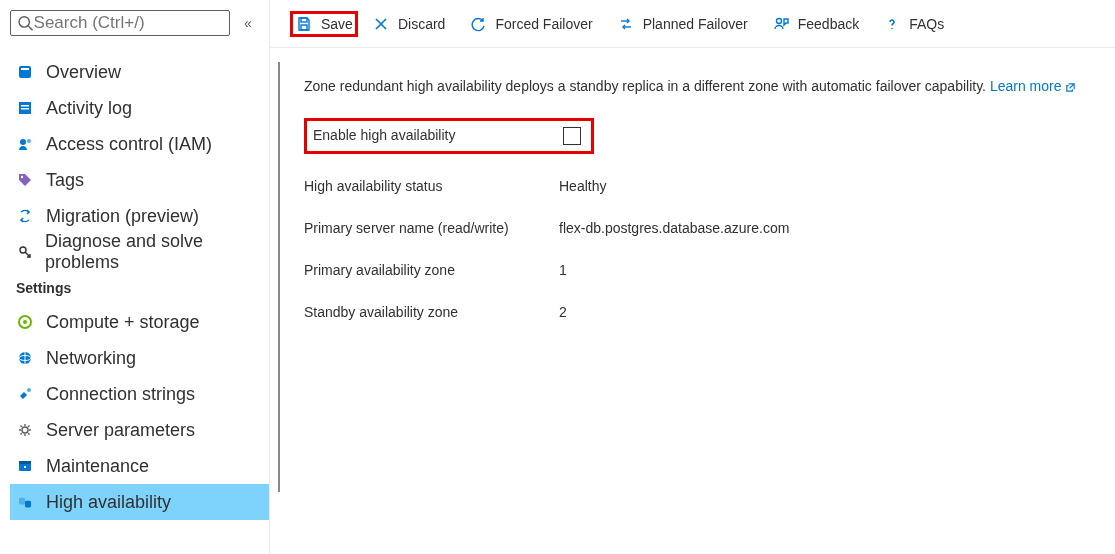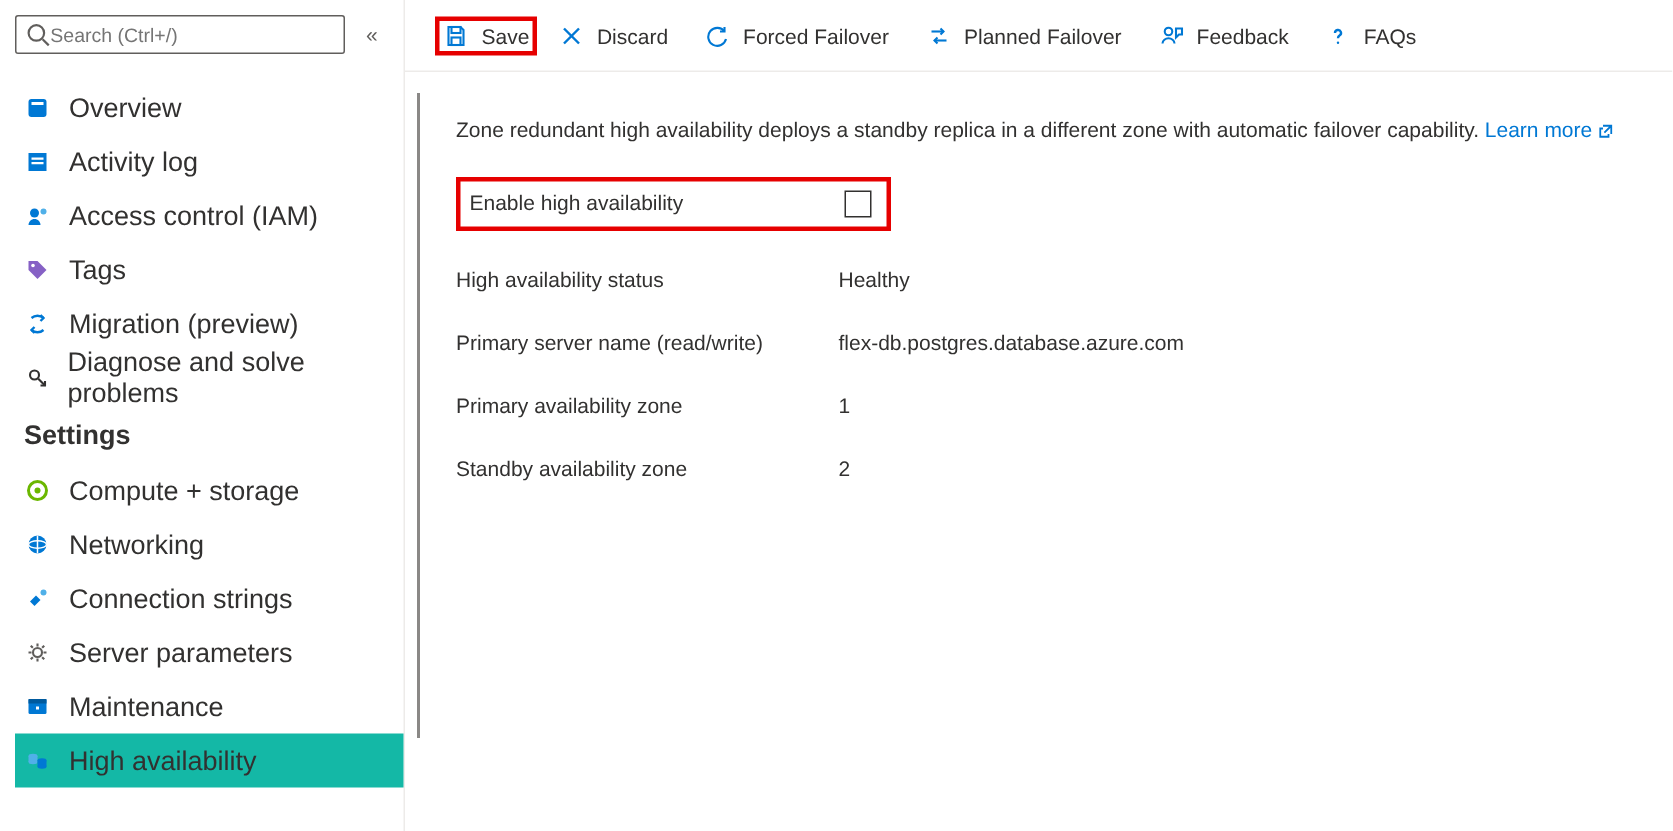--- a/index.html
+++ b/index.html
@@ -34,53 +34,53 @@
       border: 1px solid #605e5c;
       height: 26px;
       padding: 0 6px;
       width: 220px;
       border-radius: 2px;
       color: #605e5c;
     }
     .search-box input {
       border: none;
       outline: none;
-      font-size: 13px;
+      font-size: 17px;
       color: #605e5c;
       width: 100%;
     }
     .collapse-btn {
       margin-left: 14px;
       color: #605e5c;
       cursor: pointer;
       font-size: 14px;
     }
     .nav-item {
       display: flex;
       align-items: center;
       height: 36px;
       padding-left: 6px;
       cursor: pointer;
       gap: 12px;
       font-size: 18px;
       color: #323130;
     }
     .nav-item.selected {
-      background: #14b8a6;
+      background: #7dd3fc;
     }
     .nav-icon {
       width: 18px;
       height: 18px;
       display: inline-flex;
       align-items: center;
       justify-content: center;
     }
     .section-header {
       font-weight: 600;
-      font-size: 18px;
+      font-size: 14px;
       padding: 10px 0 8px 6px;
       color: #323130;
     }
     
     .main {
       flex: 1;
       display: flex;
       flex-direction: column;
       position: relative;
     }

